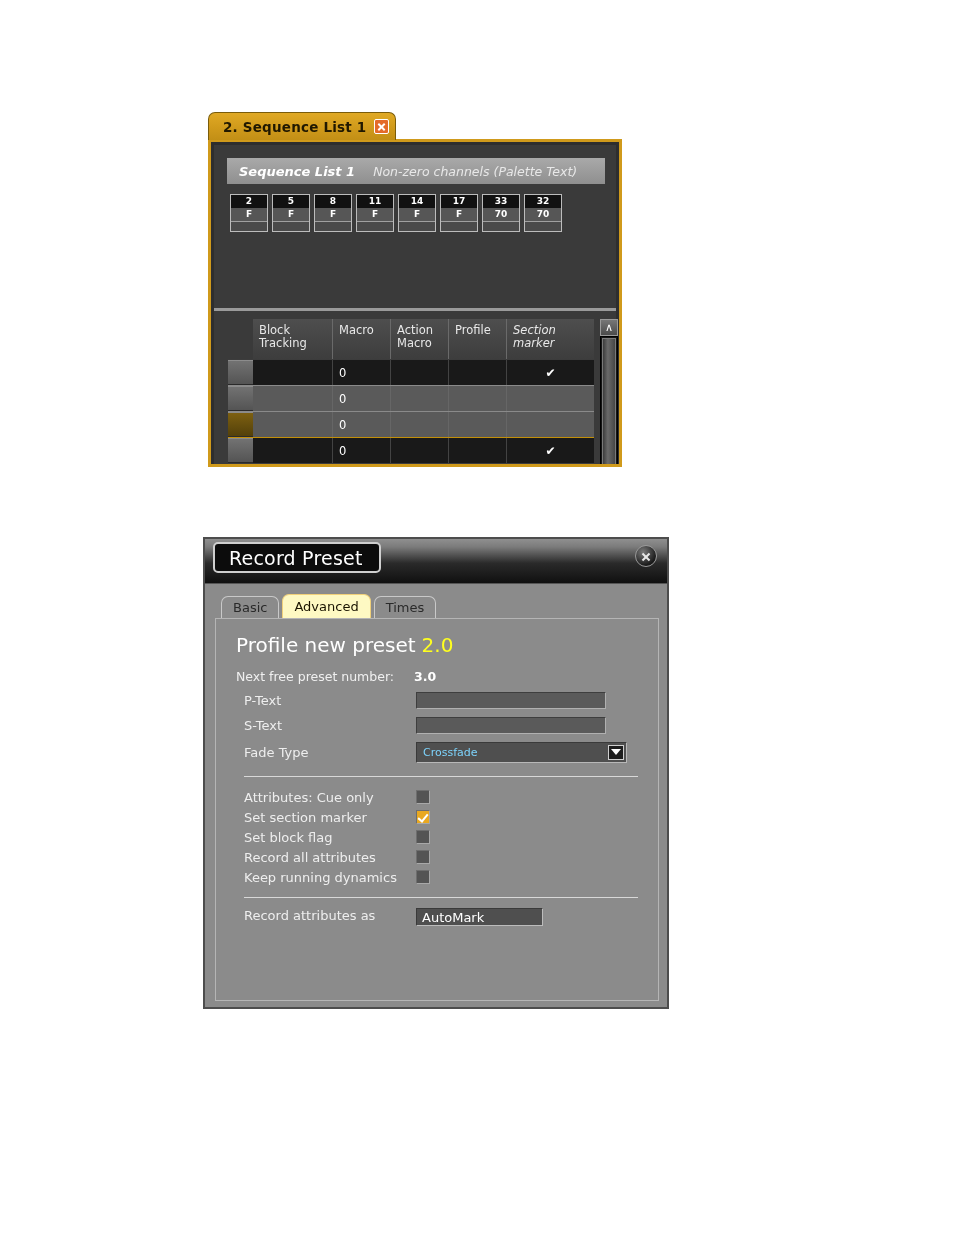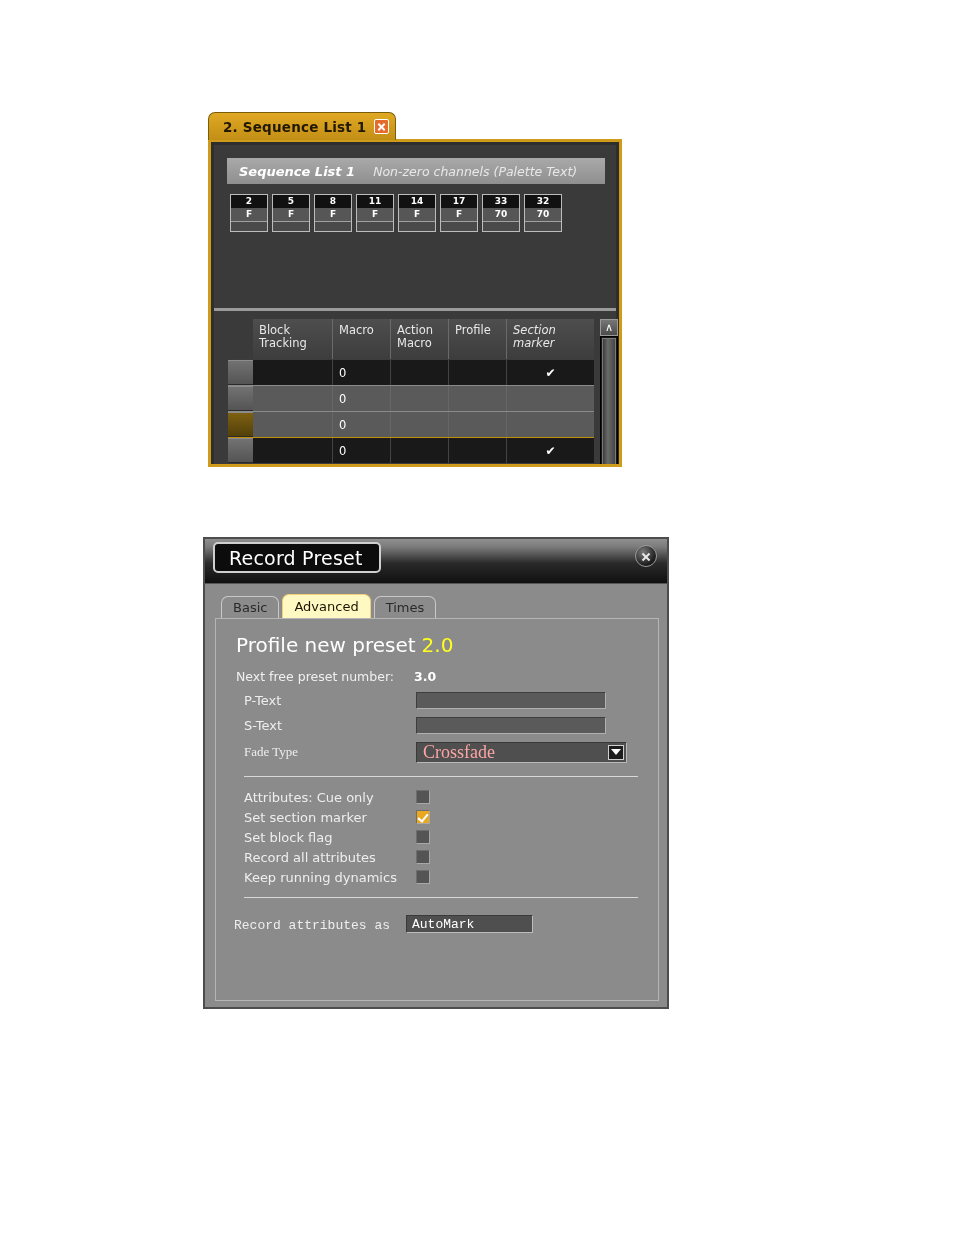--- a/index.html
+++ b/index.html
@@ -415,22 +415,22 @@
     border-left: 1px solid #3a3a3a;
     border-right: 1px solid #b8b8b8;
     border-bottom: 1px solid #b8b8b8;
     box-sizing: border-box;
     display: flex;
     align-items: center;
     position: relative;
     padding-left: 6px;
   }
   .frm-select span.val {
-    font-size: 18px;
-    color: #fca5a5;
+    font-size: 11px;
+    color: #7dd3fc;
   }
   .sel-arrow {
     position: absolute;
     right: 2px; top: 2px;
     width: 16px; height: 15px;
     background: #1d1d1d;
     border: 1px solid #cfcfcf;
     box-sizing: border-box;
     display: flex; align-items: center; justify-content: center;
   }
@@ -479,24 +479,23 @@
     position: absolute;
     left: 3px; top: 1px;
     width: 4px; height: 8px;
     border-right: 2px solid #ffffff;
     border-bottom: 2px solid #ffffff;
     transform: rotate(40deg);
   }
 
   .val-row {
     display: flex;
-    align-items: flex-end;
+    align-items: flex-start;
     height: 25px;
-    margin-left: 4px;
-    font-family: Liberation Mono, monospace;
+    margin-left: 14px;
   }
   .val-field {
     width: 127px;
     height: 18px;
     background: #4f4f4f;
     border-top: 1px solid #3a3a3a;
     border-left: 1px solid #3a3a3a;
     border-right: 1px solid #bcbcbc;
     border-bottom: 1px solid #bcbcbc;
     box-sizing: border-box;
@@ -681,21 +680,21 @@
       <div class="frm-row">
         <div class="frm-label">P-Text</div>
         <div class="frm-input"></div>
       </div>
 
       <div class="frm-row">
         <div class="frm-label">S-Text</div>
         <div class="frm-input"></div>
       </div>
 
-      <div class="frm-row" style="height:28px;font-family:Liberation Serif, serif;">
+      <div class="frm-row" style="height:28px;">
         <div class="frm-label">Fade Type</div>
         <div class="frm-select">
           <span class="val">Crossfade</span>
           <span class="sel-arrow">
               <i></i>
             </span>
         </div>
       </div>
 
       <div class="hr"></div>

